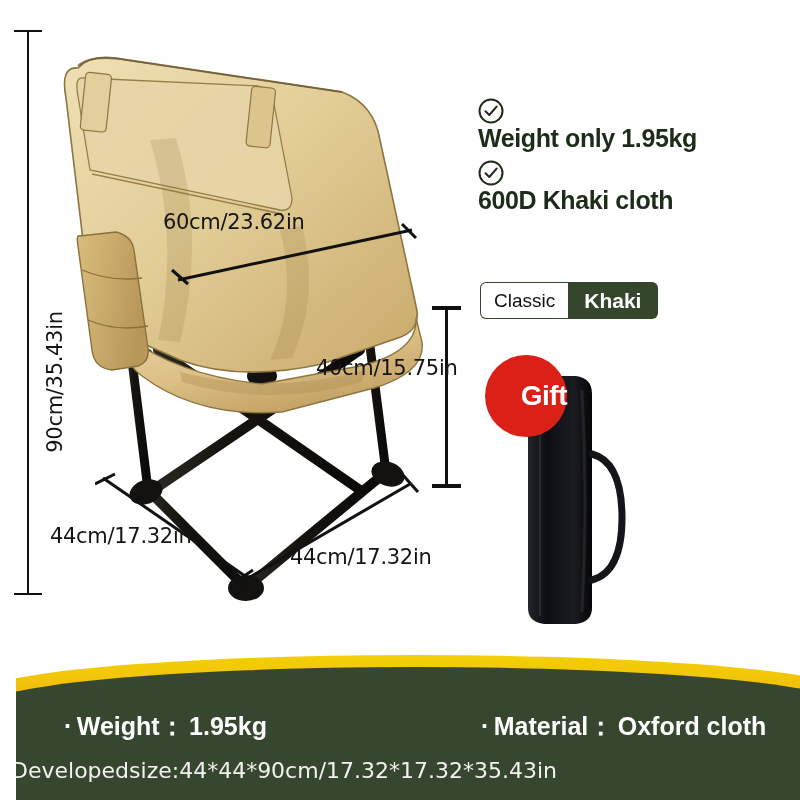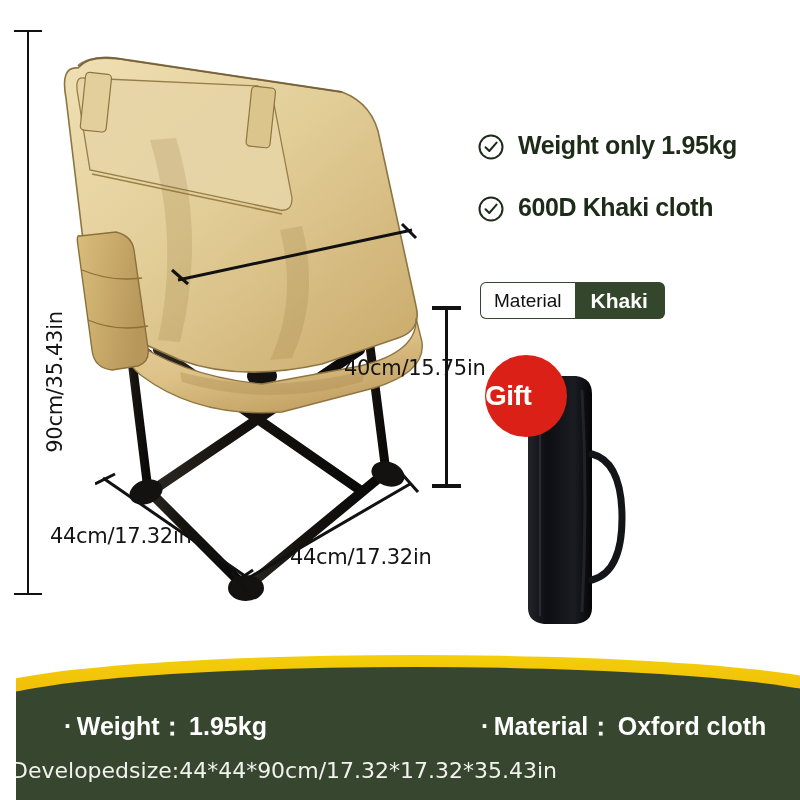--- a/index.html
+++ b/index.html
@@ -64,21 +64,21 @@
   #seat-dim-cap-top, #seat-dim-cap-bottom {
     position: absolute;
     left: 432px;
     width: 29px; height: 4px;
     background: #111;
   }
   #seat-dim-cap-top { top: 306px; }
   #seat-dim-cap-bottom { top: 484px; }
   #seat-dim-label {
     position: absolute;
-    left: 344px; top: 356px;
+    left: 316px; top: 356px;
   }
 
   
   #seat-width-dim {
     position: absolute;
     left: 170px; top: 222px;
     width: 250px; height: 66px;
     pointer-events: none;
   }
   #seat-width-label {
@@ -100,22 +100,23 @@
   #chair { position: absolute; left: 30px; top: 20px; width: 420px; height: 600px; }
 
   
   #feature-list {
     position: absolute;
     left: 478px; top: 98px;
     width: 310px;
   }
   .feature-row {
     display: flex;
-    align-items: flex-end;
+    align-items: flex-start;
     height: 62px;
+    flex-direction: column;
   }
   .check-icon {
     flex: 0 0 auto;
     width: 26px; height: 26px;
     margin-right: 14px;
   }
   .feature-text {
     color: #1d2b19;
     font-family: "Liberation Sans", sans-serif;
     font-weight: bold;
@@ -156,21 +157,21 @@
 
   
   #gift-group { position: absolute; left: 470px; top: 350px; width: 200px; height: 290px; }
   #gift-circle {
     position: absolute;
     left: 15px; top: 5px;
     width: 82px; height: 82px;
     border-radius: 50%;
     background: #db2017;
     z-index: 3;
-    display: flex; align-items: center; justify-content: flex-start;
+    display: flex; align-items: center; justify-content: flex-end;
   }
   #gift-circle-label {
     color: #ffffff;
     font-weight: bold;
     font-size: 28px;
     font-family: "Liberation Sans", sans-serif;
     letter-spacing: -0.5px;
   }
 
   
@@ -309,20 +310,21 @@
     <div id="height-dim-cap-top"></div>
     <div id="height-dim-line"></div>
     <div id="height-dim-cap-bottom"></div>
     <div class="dim-label" id="height-dim-label">90cm/35.43in</div>
 
     <svg id="seat-width-dim" viewBox="0 0 250 66">
       <line x1="8" y1="58" x2="242" y2="8" stroke="#111" stroke-width="3"></line>
       <line x1="2" y1="48" x2="18" y2="62" stroke="#111" stroke-width="3"></line>
       <line x1="232" y1="2" x2="246" y2="16" stroke="#111" stroke-width="3"></line>
     </svg>
+    <div class="dim-label" id="seat-width-label">60cm/23.62in</div>
 
     <div id="seat-dim-cap-top"></div>
     <div id="seat-dim-line"></div>
     <div id="seat-dim-cap-bottom"></div>
     <div class="dim-label" id="seat-dim-label">40cm/15.75in</div>
 
     <svg id="base-left-dim" viewBox="0 0 160 115">
       <line x1="8" y1="8" x2="150" y2="106" stroke="#111" stroke-width="3"></line>
       <line x1="0" y1="14" x2="20" y2="4" stroke="#111" stroke-width="3"></line>
       <line x1="140" y1="112" x2="158" y2="100" stroke="#111" stroke-width="3"></line>
@@ -351,21 +353,21 @@
           <circle cx="13" cy="13" r="11.5" fill="none" stroke="#1d2b19" stroke-width="2"></circle>
           <path d="M7.5 13.2 L11.3 17 L18.6 8.6" fill="none" stroke="#1d2b19" stroke-width="2" stroke-linecap="round" stroke-linejoin="round"></path>
         </svg>
         <span class="feature-text">600D Khaki cloth</span>
       </div>
 
 
     </div>
 
     <div id="color-badge">
-      <div id="badge-classic">Material</div>
+      <div id="badge-classic">Classic</div>
       <div id="badge-khaki">Khaki</div>
     </div>
 
     <div id="gift-group">
       <svg viewBox="0 0 200 290" width="200" height="290" style="position:absolute;left:0;top:0;">
         <defs>
           <linearGradient id="bagG" x1="0" y1="0" x2="1" y2="0">
             <stop offset="0%" stop-color="#23242a"></stop>
             <stop offset="30%" stop-color="#0d0e12"></stop>
             <stop offset="72%" stop-color="#1a1c22"></stop>

